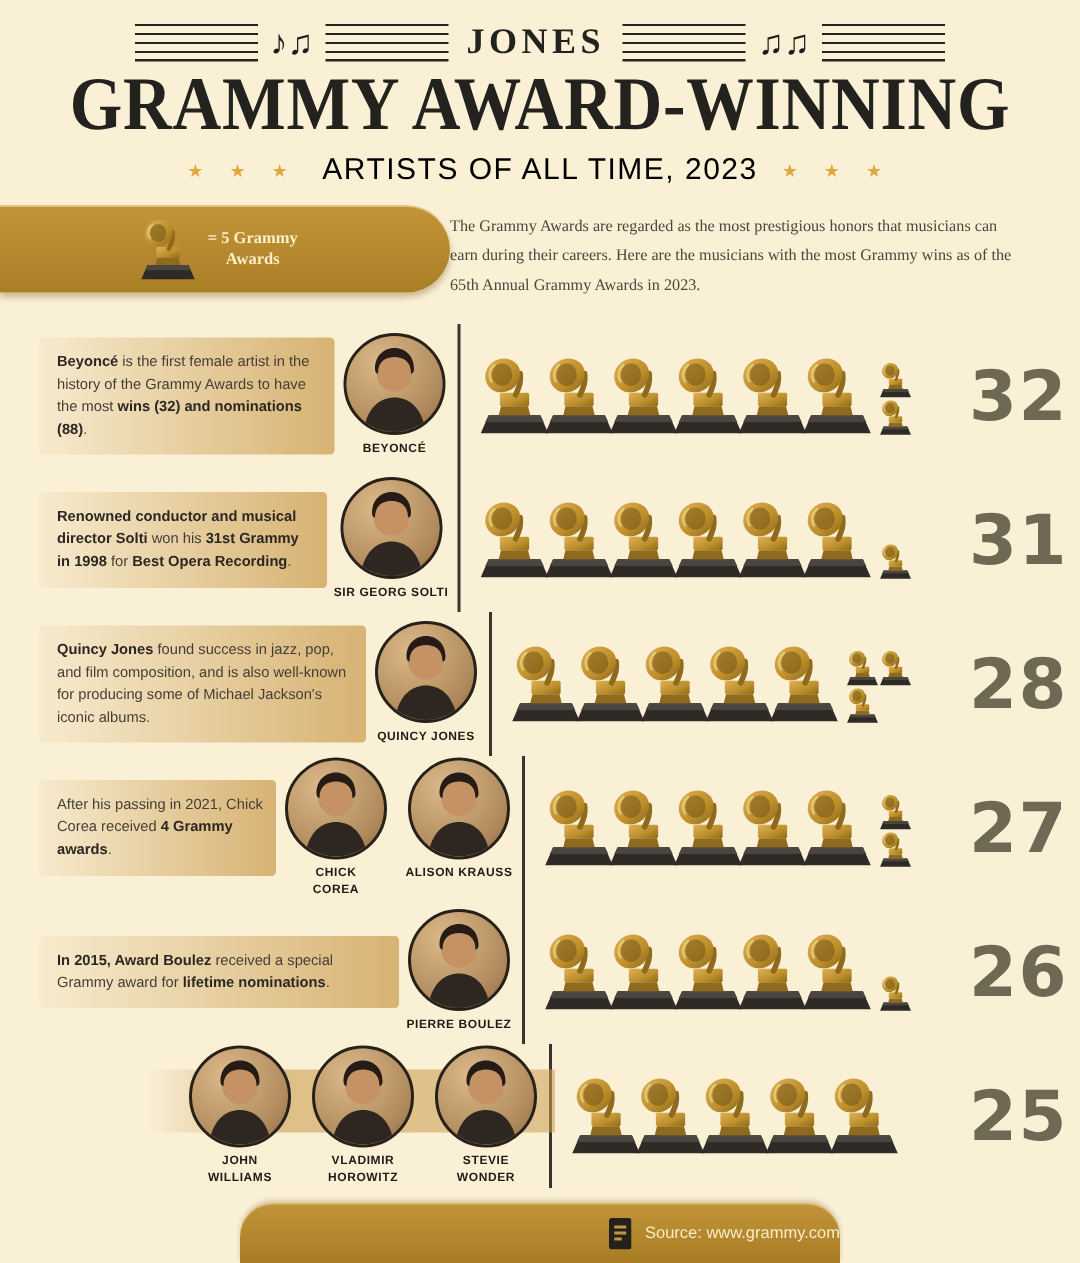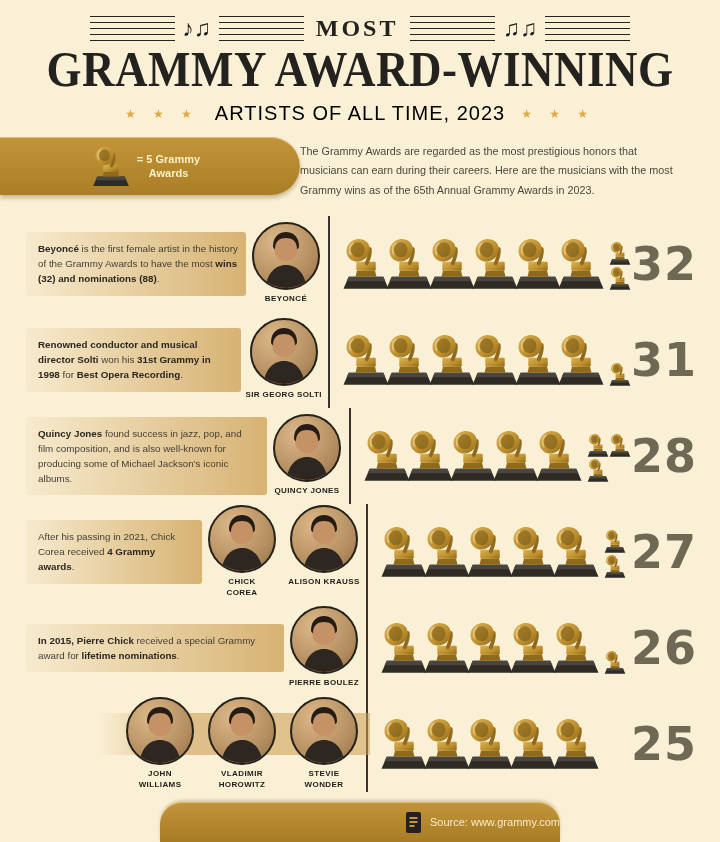--- a/index.html
+++ b/index.html
@@ -12,32 +12,32 @@
   .header{padding-top:14px;text-align:center;}
   .staff-row{width:540px;margin:0 auto;display:flex;align-items:center;height:28px;}
   .staff-seg{flex:1;height:25px;background-image:repeating-linear-gradient(to bottom,#262420 0 1.5px,transparent 1.5px 5.9px);background-size:100% 25px;background-repeat:no-repeat;}
   .staff-note{font-size:23px;color:#1f1d1a;padding:0 8px;line-height:25px;}
   .staff-most{font-family:"Liberation Serif", serif;font-weight:700;font-size:24px;letter-spacing:3px;padding:0 12px;color:#24221e;}
   .title{font-family:"Liberation Serif", serif;font-weight:700;font-size:45px;line-height:1.05;color:#24221e;margin-top:4px;transform:scaleY(1.12);letter-spacing:0.5px;}
   .subtitle-row{display:flex;justify-content:center;align-items:center;gap:16px;margin-top:9px;}
   .stars{color:#E0A93E;font-size:12px;letter-spacing:7px;}
   .subtitle{font-size:20px;color:#000000;letter-spacing:1px;}
   
-  .band{display:flex;align-items:flex-start;margin-top:12px;}
+  .band{display:flex;align-items:flex-start;margin-top:12px;font-family:Liberation Serif, serif;}
   .legend-pill{flex:none;width:292px;height:58px;background:linear-gradient(180deg,#C3953A,#AA7E25);
     border-radius:0 30px 30px 0;display:flex;align-items:center;justify-content:center;gap:20px;
     padding-right:8px;box-shadow:0 3px 4px rgba(110,75,15,0.35), inset 0 1px 0 rgba(255,240,200,0.45);}
   .legend-item{display:flex;align-items:center;gap:7px;}
   .legend-label{color:#FBEFC8;font-weight:700;font-size:11px;line-height:1.3;text-align:center;white-space:pre-line;}
   .intro{margin-right:18px;max-width:382px;font-size:10.8px;line-height:1.78;color:#4d473d;padding-top:5px;}
   
   .main{margin-top:16px;}
   .row{display:flex;height:96px;}
   .row-left{width:366px;box-sizing:border-box;display:flex;align-items:center;padding-left:26px;}
-  .row-right{flex:1;border-left:2px solid #39352e;display:flex;align-items:center;padding:0 23px 0 12px;}
+  .row-right{flex:1;border-left:2px solid #39352e;display:flex;align-items:center;padding:0 8px 0 12px;gap:38px;}
   .desc{flex:1;font-size:9.8px;line-height:1.55;color:#443e36;padding:9px 8px 9px 12px;border-radius:3px;
     background:linear-gradient(90deg,rgba(208,170,104,0.08),rgba(203,158,82,0.75));margin-right:4px;}
   .desc b{color:#2b2722;}
   .desc.empty{flex:0;padding:0;margin:0;background:none;}
   .artists{display:flex;gap:10px;align-items:flex-start;margin-left:auto;padding-right:6px;position:relative;}
   .artists.banded::before{content:"";position:absolute;left:-26px;right:-4px;top:16px;height:42px;
     background:linear-gradient(90deg,rgba(203,158,82,0.0),rgba(203,158,82,0.6) 30%,rgba(203,158,82,0.55));}
   .figure{display:flex;flex-direction:column;align-items:center;min-width:72px;position:relative;z-index:1;}
   .avatar{width:64px;height:64px;border-radius:50%;border:2.5px solid #262119;overflow:hidden;
     background:radial-gradient(circle at 35% 28%,#dcb98a,#b08a5c 68%,#8a6844);}
@@ -82,21 +82,21 @@
     <path d="M11 66 C13 47 23 41 32 41 C41 41 51 47 53 66 Z" fill="#2E2620"></path>
     <path d="M19 22 C19 12 26 8 32 8 C38 8 45 12 45 22 C45 24 44 25 43 25 C43 17 38 14 32 14 C26 14 21 17 21 25 C20 25 19 24 19 22 Z" fill="#241C15"></path>
   </symbol>
 </svg>
 
 <div class="header">
   <div class="staff-row">
     <div class="staff-seg"></div>
     <div class="staff-note">♪♫</div>
     <div class="staff-seg"></div>
-    <div class="staff-most">MOST</div>
+    <div class="staff-most">JONES</div>
     <div class="staff-seg"></div>
     <div class="staff-note">♫♫</div>
     <div class="staff-seg"></div>
   </div>
   <div class="title">GRAMMY AWARD-WINNING</div>
   <div class="subtitle-row">
     <span class="stars">★ ★ ★</span>
     <span class="subtitle">ARTISTS OF ALL TIME, 2023</span>
     <span class="stars">★ ★ ★</span>
   </div>
@@ -285,21 +285,21 @@
               <use href="#trophy"></use>
             </svg>
           </div>
       </div>
       <div class="num">27</div>
     </div>
   </div>
 
   <div class="row">
     <div class="row-left">
-      <div class="desc"><b>In 2015, Pierre Chick</b><span> received a special Grammy award for </span><b>lifetime nominations</b><span>.</span></div>
+      <div class="desc"><b>In 2015, Award Boulez</b><span> received a special Grammy award for </span><b>lifetime nominations</b><span>.</span></div>
       <div class="artists">
   <div class="figure">
     <div class="avatar">
       <svg viewBox="0 0 64 64">
                 <use href="#person"></use>
               </svg>
     </div>
     <div class="caption">PIERRE BOULEZ</div>
   </div>
 </div>

